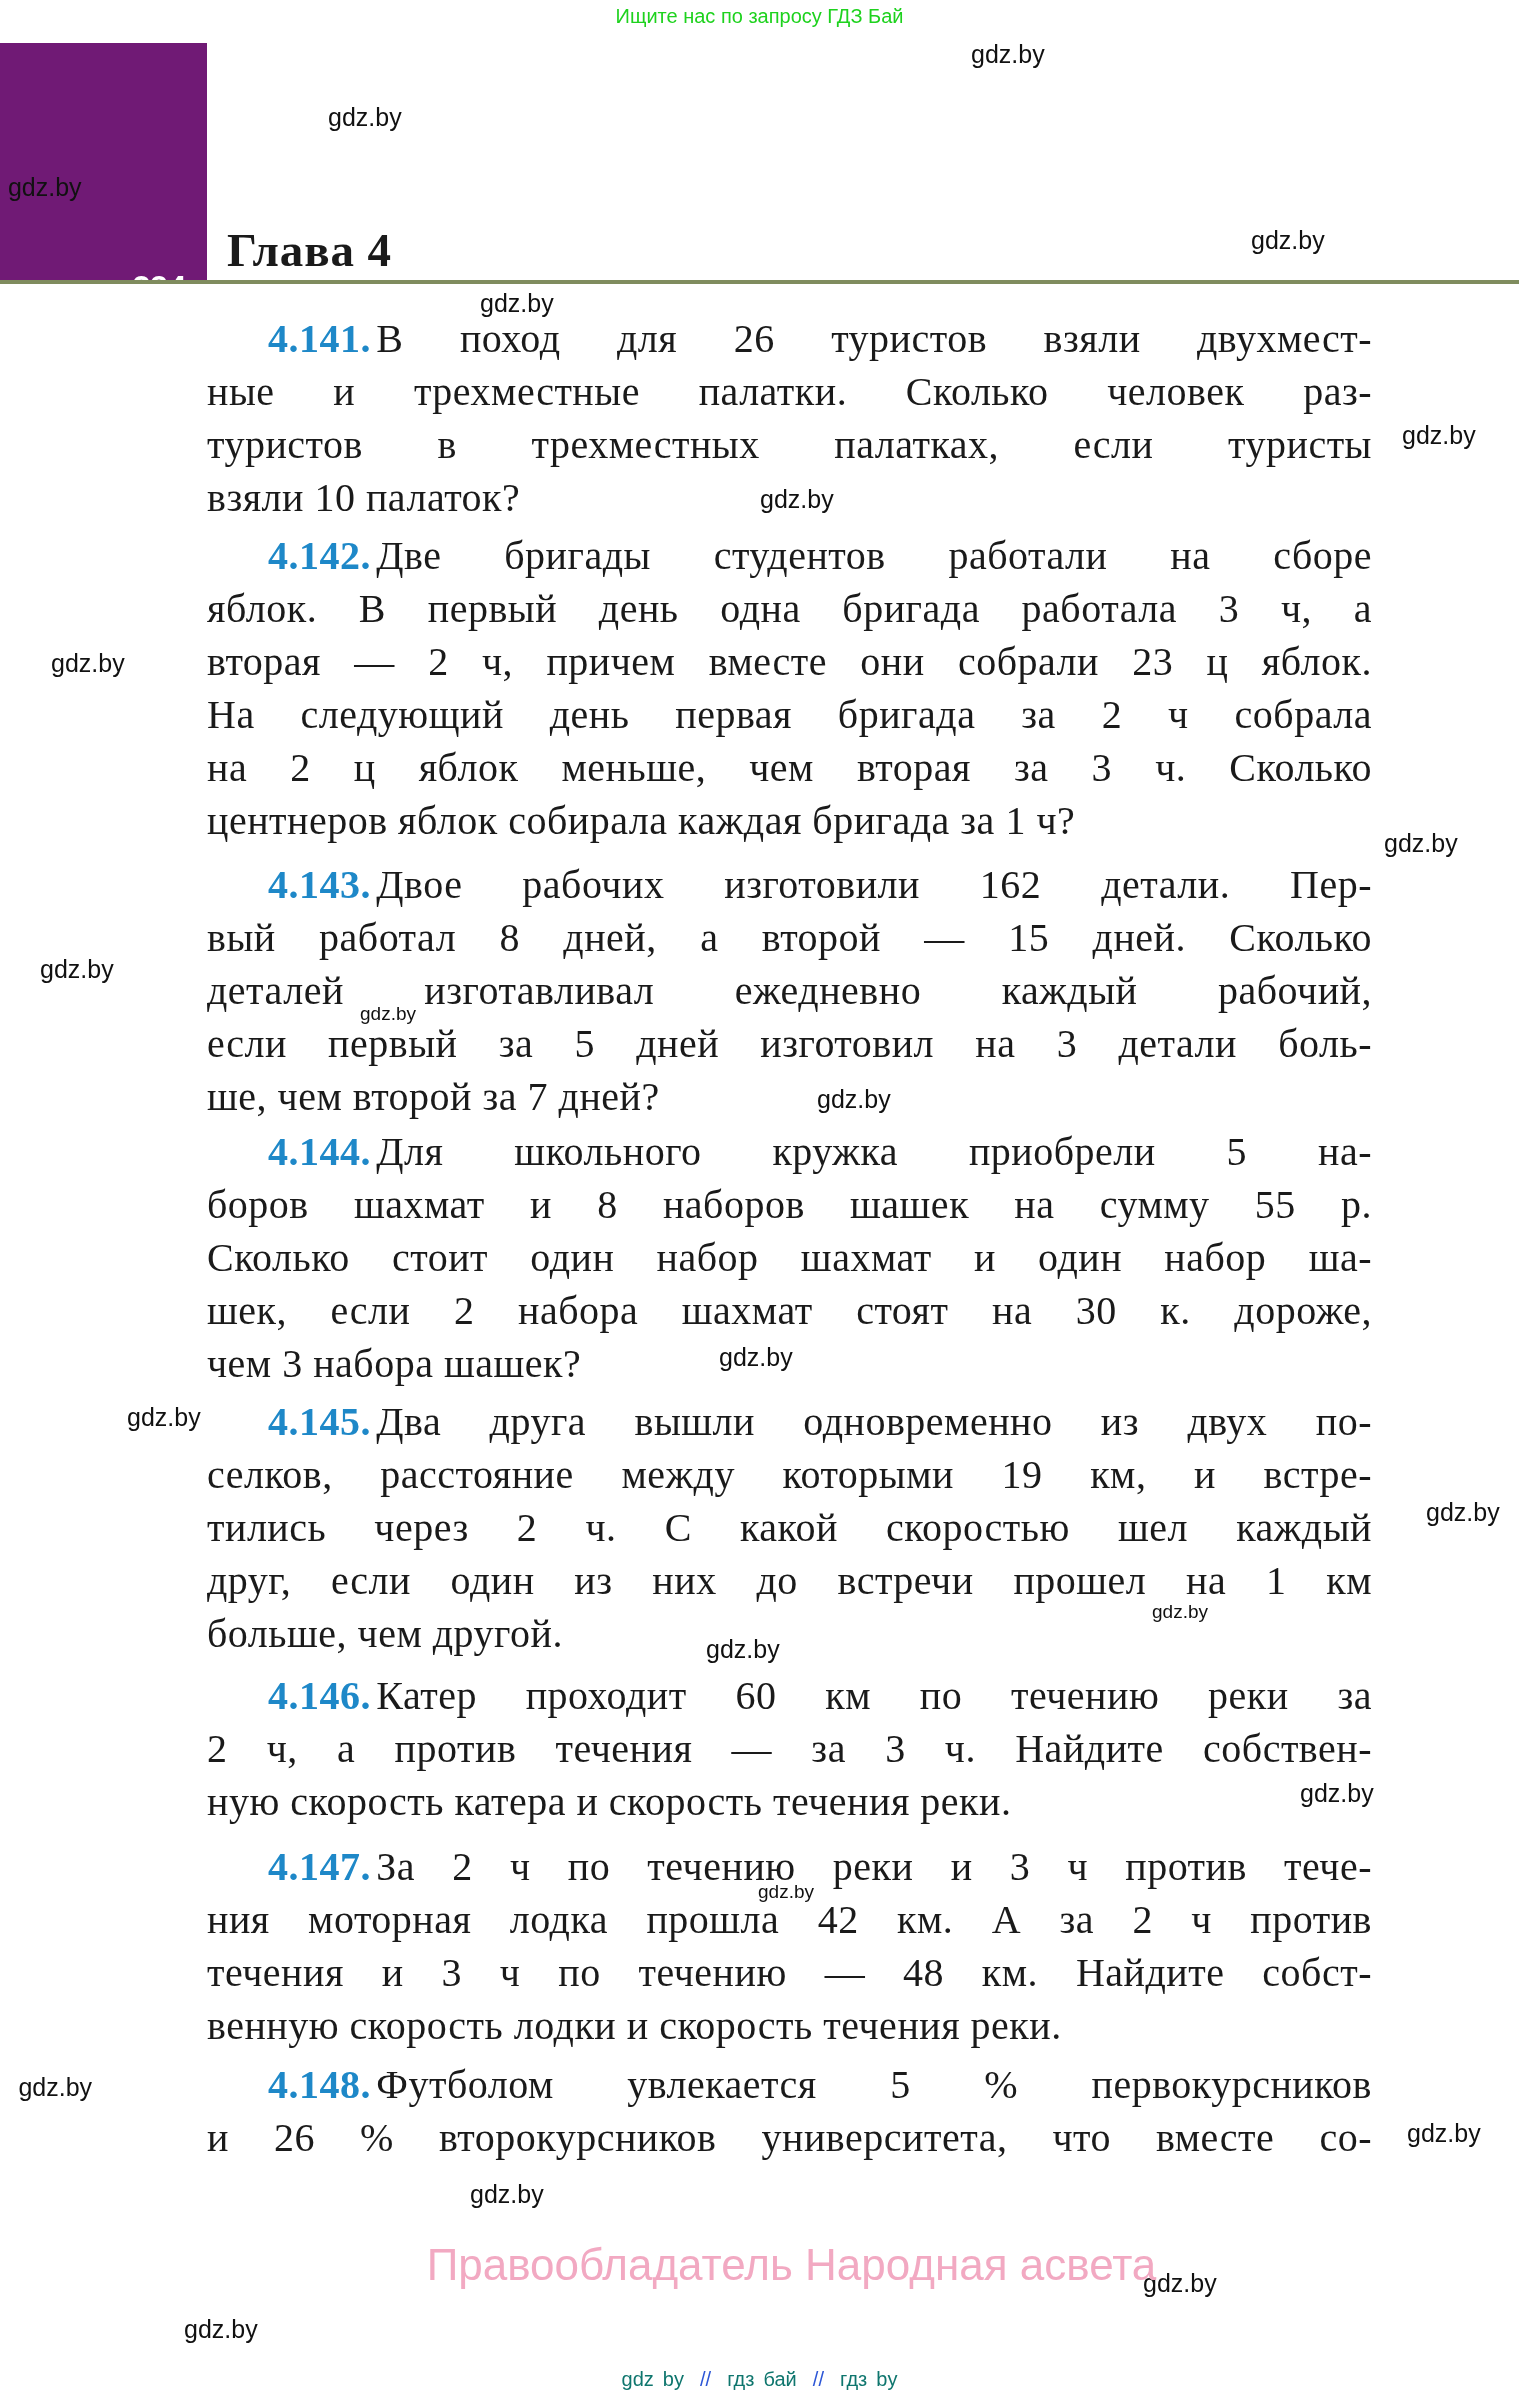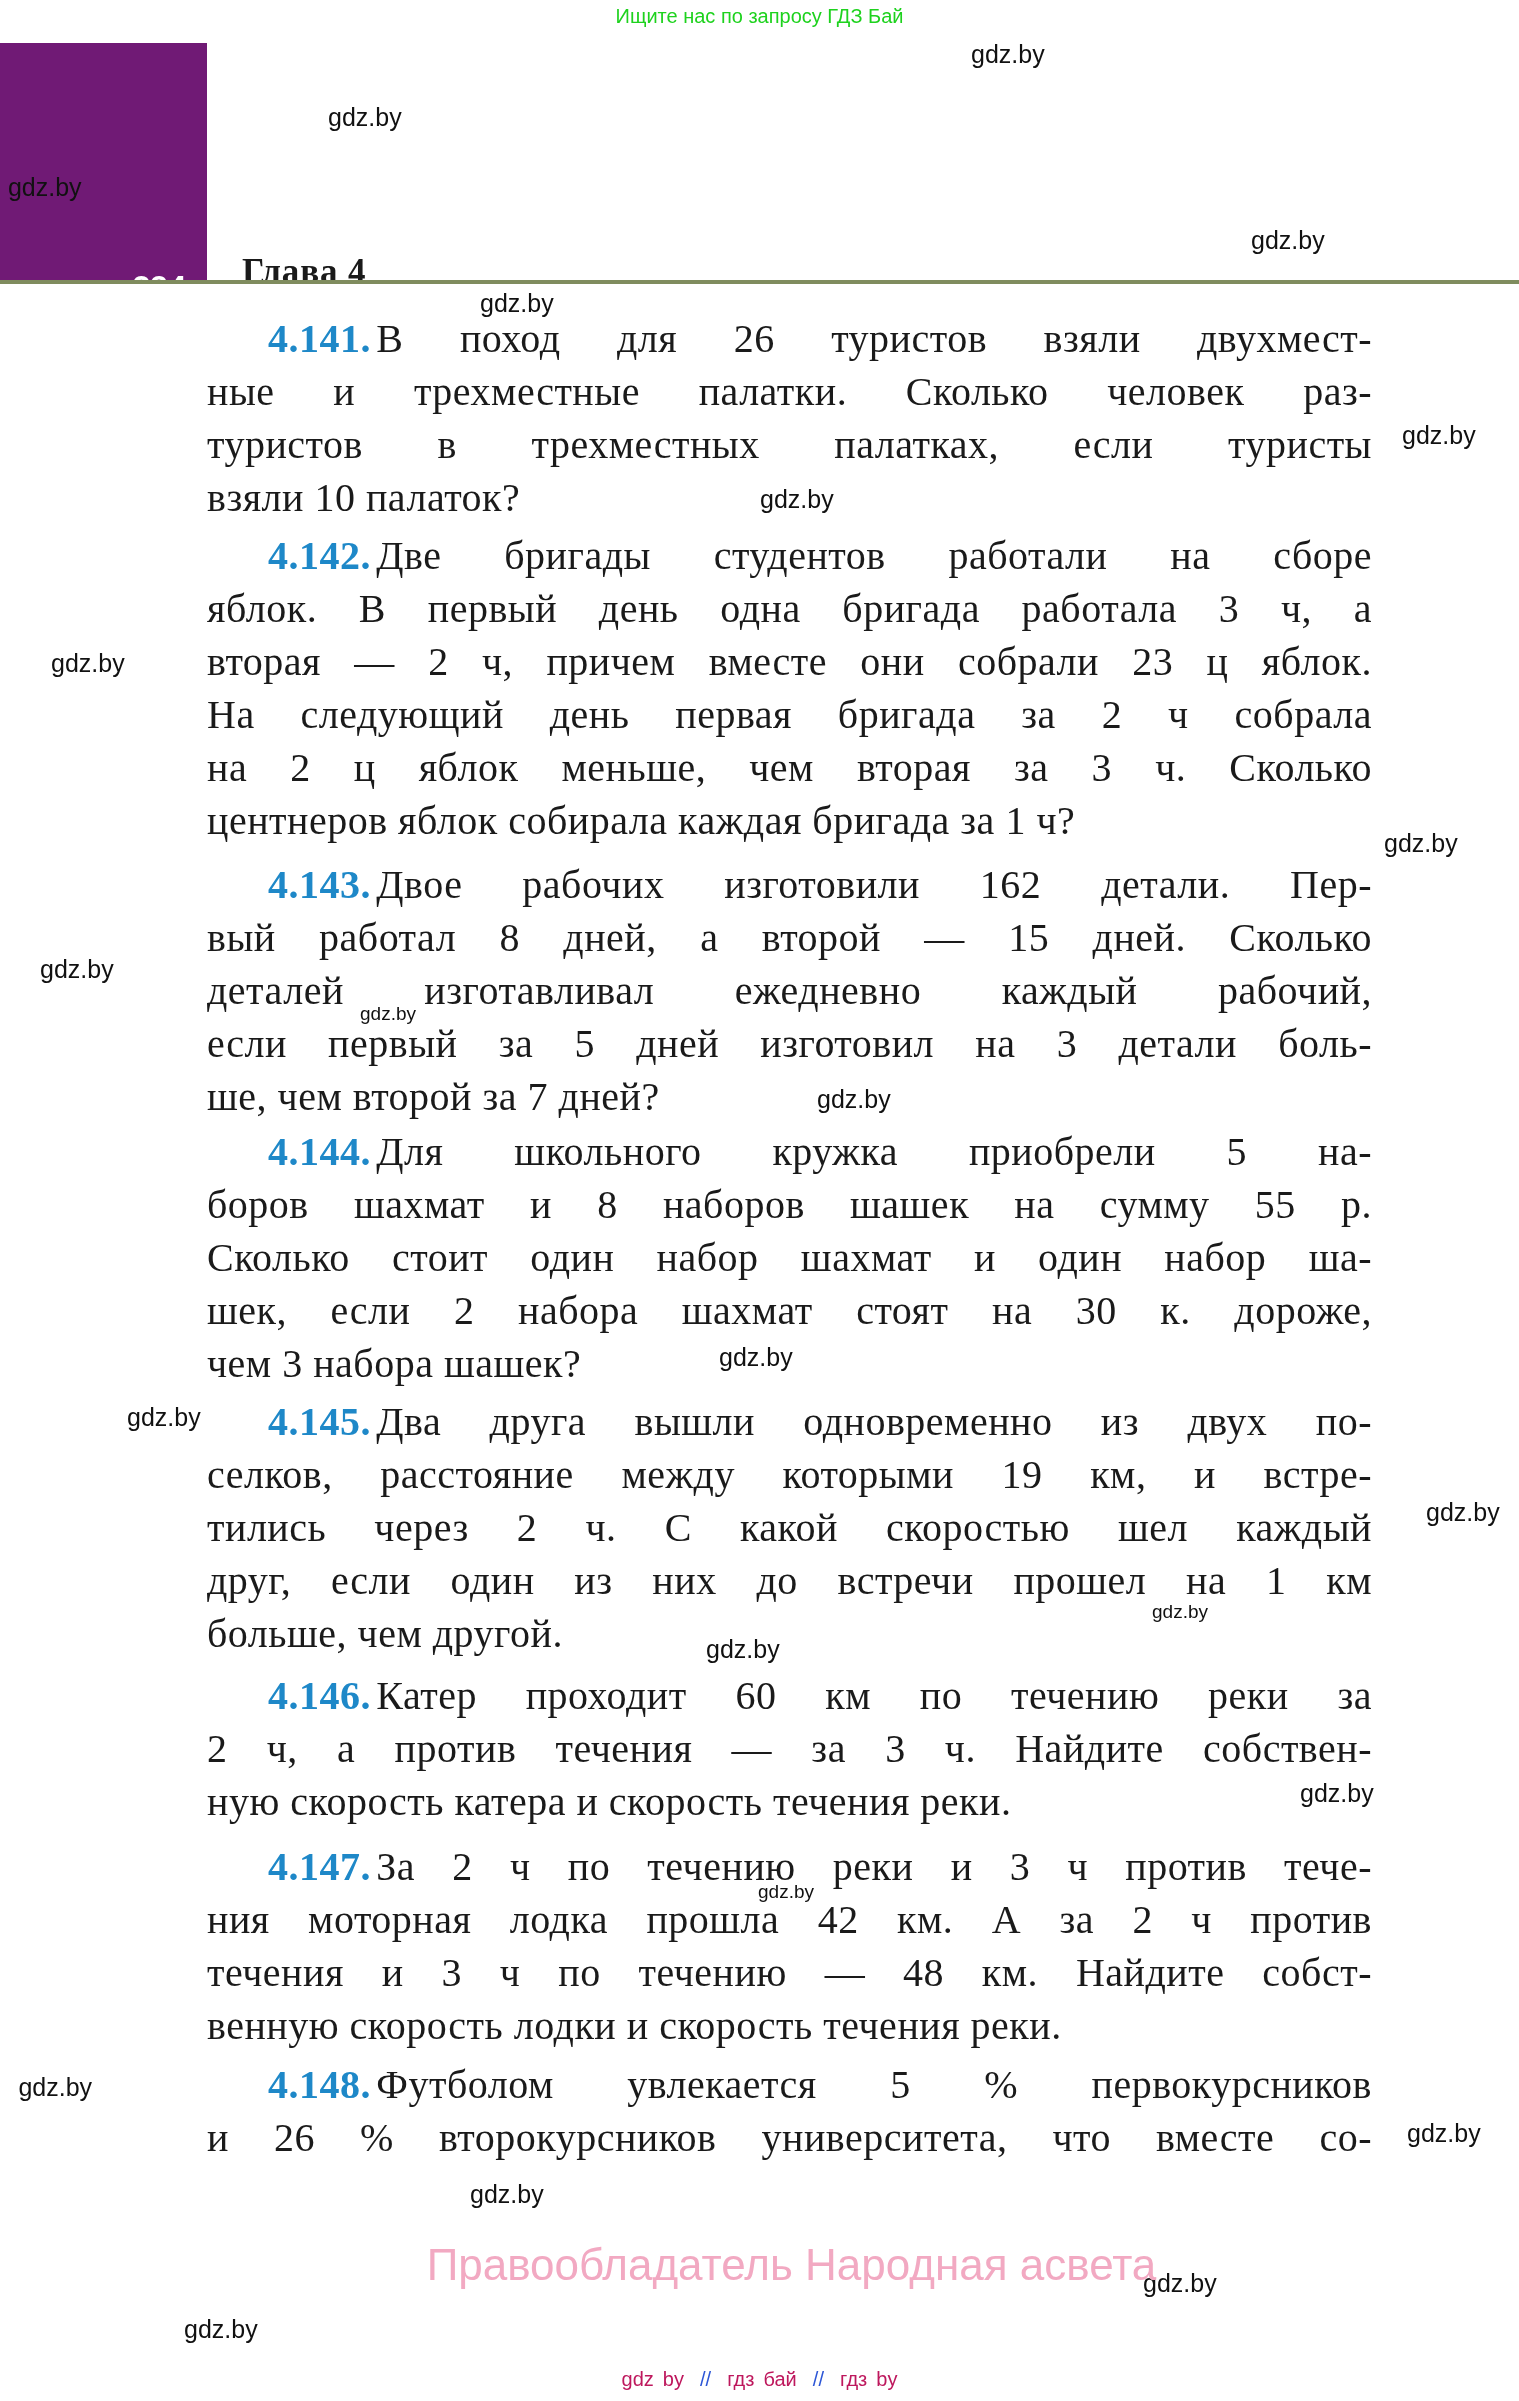--- a/index.html
+++ b/index.html
@@ -17,23 +17,23 @@
   .page-tab {
     position: absolute; left: 0; top: 43px; width: 207px; height: 239px;
     background: #701a75;
   }
   .page-number {
     position: absolute; right: 21px; top: 226px;
     font-family: "Liberation Sans", sans-serif; font-weight: bold;
     font-size: 33px; color: #ffffff; letter-spacing: -0.4px;
   }
   .chapter-title {
-    position: absolute; left: 242px; top: 223px;
+    position: absolute; left: 227px; top: 223px;
     font-family: "Liberation Serif", serif; font-weight: bold;
-    font-size: 35px; color: #1a1a1a; letter-spacing: 0.9px; margin-top: 29px;
+    font-size: 47px; color: #1a1a1a; letter-spacing: 0.9px;
   }
   .header-rule {
     position: absolute; left: 0; top: 280px; width: 1519px; height: 4.4px;
     background: #7f8c5e;
   }
   .problem {
     position: absolute; left: 207px; width: 1165px;
   }
   .line {
     height: 53px; line-height: 53px;
@@ -56,21 +56,21 @@
     position: absolute; left: 0; width: 1519px; top: 2240px; text-align: center;
     font-family: "Liberation Sans", sans-serif; font-size: 44px; color: #f2a9c2;
     padding-left: 0;
     margin-left: 32px;
   }
   .footer-links {
     position: absolute; left: 0; width: 1519px; top: 2368px; text-align: center;
     font-family: "Liberation Sans", sans-serif; font-size: 20px; color: #2c56d6;
     word-spacing: 3.5px;
   }
-  .footer-links a { color: #be185d; text-decoration: none; }
+  .footer-links a { color: #0f766e; text-decoration: none; }
   .footer-links .sep { margin: 0 7px; }
 </style>
 </head>
 <body>
 
 <a class="top-link">Ищите нас по запросу ГДЗ Бай</a>
 
 <div class="page-tab">
   <span class="page-number">294</span>
 </div>

